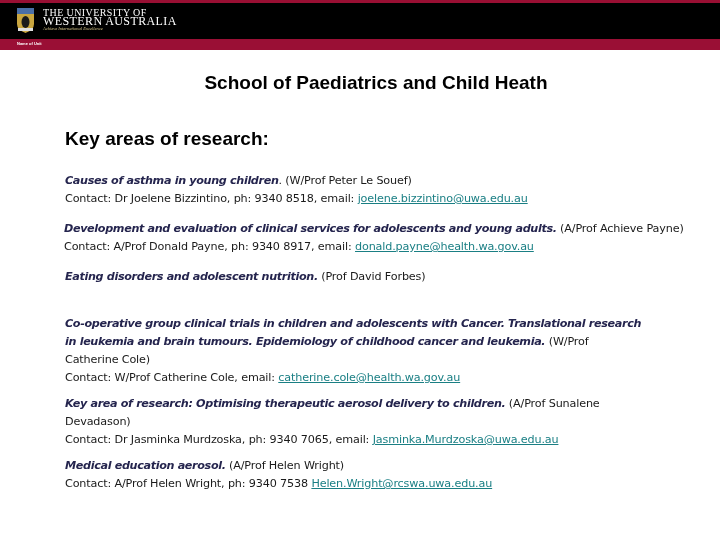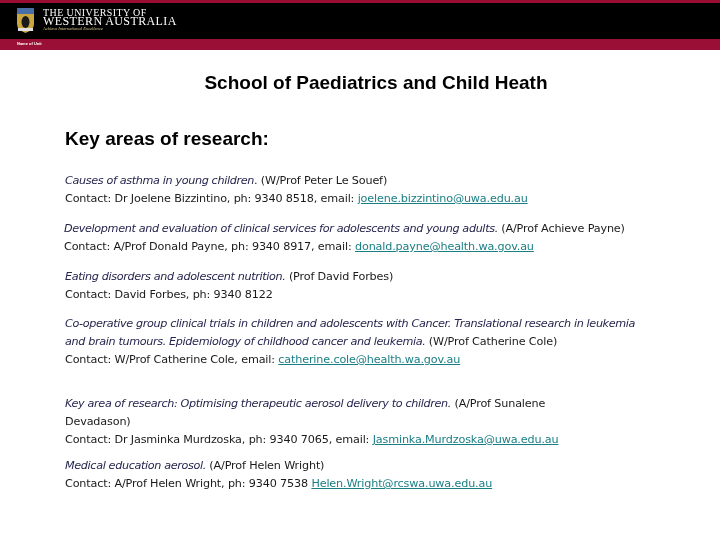--- a/index.html
+++ b/index.html
@@ -9,21 +9,21 @@
   .redbar { position:absolute; left:0; top:39px; width:720px; height:11px; background:#9a0f35; }
   .unit { position:absolute; left:17px; top:41px; font-size:4px; color:#ffffff; font-weight:bold; font-family:"Liberation Sans", sans-serif; }
   .crest { position:absolute; left:17px; top:8px; width:17px; height:25px; }
   .logotext { position:absolute; left:43px; top:9px; color:#ffffff; font-family:"Liberation Serif", serif; }
   .logotext .l1 { font-size:10px; letter-spacing:0.4px; line-height:8px; }
   .logotext .l2 { font-size:12px; letter-spacing:0.4px; line-height:8px; }
   .logotext .l3 { font-size:4.5px; font-style:italic; color:#d8c88a; line-height:8px; }
   .title { position:absolute; left:0; width:752px; top:72px; text-align:center; font-family:"Liberation Sans", sans-serif; font-weight:bold; font-size:19px; color:#000; }
   .subtitle { position:absolute; left:65px; top:128px; font-family:"Liberation Sans", sans-serif; font-weight:bold; font-size:19px; color:#000; }
   .entry { position:absolute; font-family:"DejaVu Sans", sans-serif; font-size:11.2px; line-height:18px; color:#1a1a1a; letter-spacing:-0.15px; }
-  .entry .b { font-weight:normal; font-style:italic; color:#25254e; letter-spacing:-0.35px; }
+  .entry .b { font-weight:bold; font-style:italic; color:#25254e; letter-spacing:-0.35px; }
   .entry a { color:#1a7f84; text-decoration:underline; }
 </style>
 </head>
 <body>
 
 <div class="topstrip"></div>
 <div class="blackbar"></div>
 <div class="redbar"></div>
 
 <svg class="crest" viewBox="0 0 17 25">
@@ -49,21 +49,20 @@
   <span>Contact: Dr Joelene Bizzintino, ph: 9340 8518, email: </span><a>joelene.bizzintino@uwa.edu.au</a>
 </div>
 
 <div class="entry" style="left:64px; top:220px; width:640px;">
   <span class="b">Development and evaluation of clinical services for adolescents and young adults.</span><span> (A/Prof Achieve Payne)</span><br>
   <span> Contact: A/Prof Donald Payne,  ph: 9340 8917, email: </span><a>donald.payne@health.wa.gov.au</a>
 </div>
 
 <div class="entry" style="left:65px; top:268px; width:600px;">
   <span class="b">Eating disorders and adolescent nutrition.</span><span> (Prof David Forbes)</span><br>
-  <span>Contact: David Forbes, ph: 9340 8122</span>
 </div>
 
 <div class="entry" style="left:65px; top:315px; width:580px;">
   <span class="b">Co-operative group clinical trials in children and adolescents with Cancer. Translational research in leukemia and brain tumours. Epidemiology of childhood cancer and leukemia.</span><span> (W/Prof Catherine Cole)</span><br>
   <span>Contact: W/Prof Catherine Cole, email: </span><a>catherine.cole@health.wa.gov.au</a>
 </div>
 
 <div class="entry" style="left:65px; top:395px; width:535px;">
   <span class="b">Key area of research: Optimising therapeutic aerosol delivery to children.</span><span> (A/Prof Sunalene Devadason)</span><br>
   <span>Contact: Dr Jasminka Murdzoska, ph: 9340 7065, email: </span><a>Jasminka.Murdzoska@uwa.edu.au</a>

